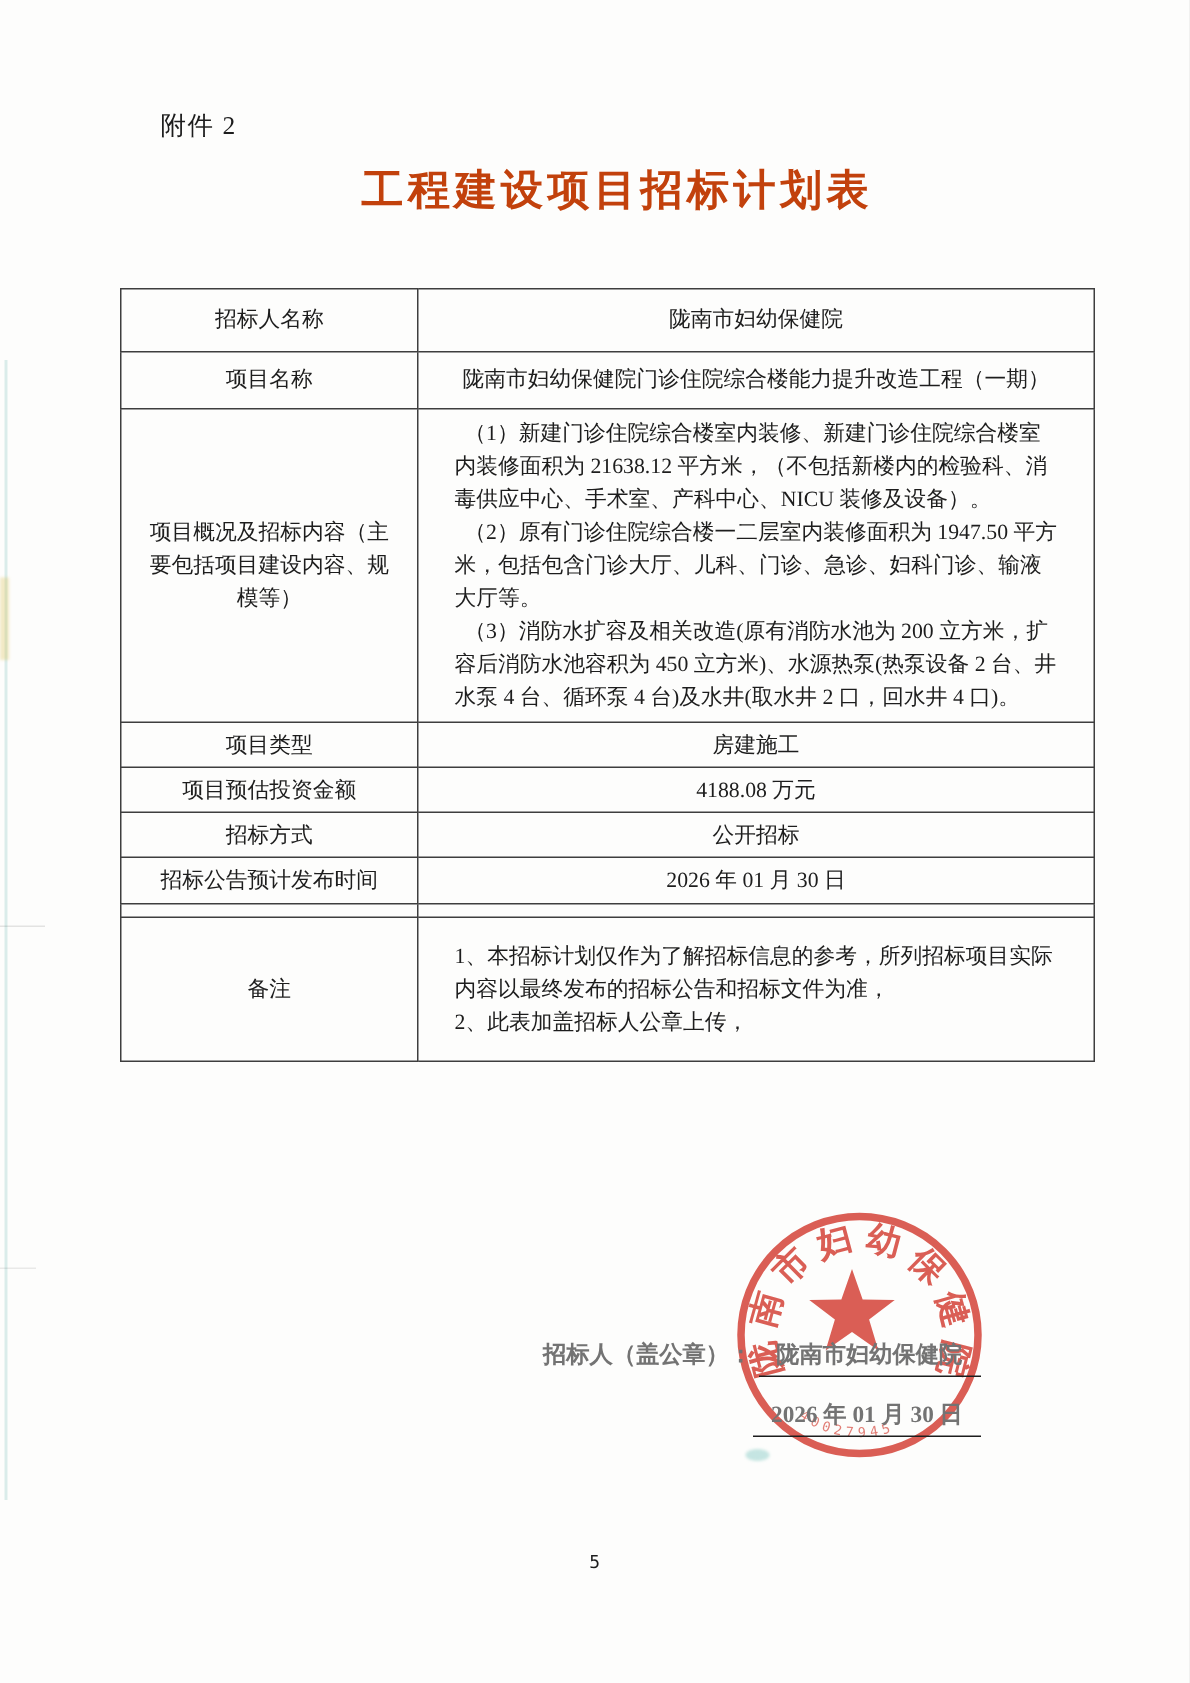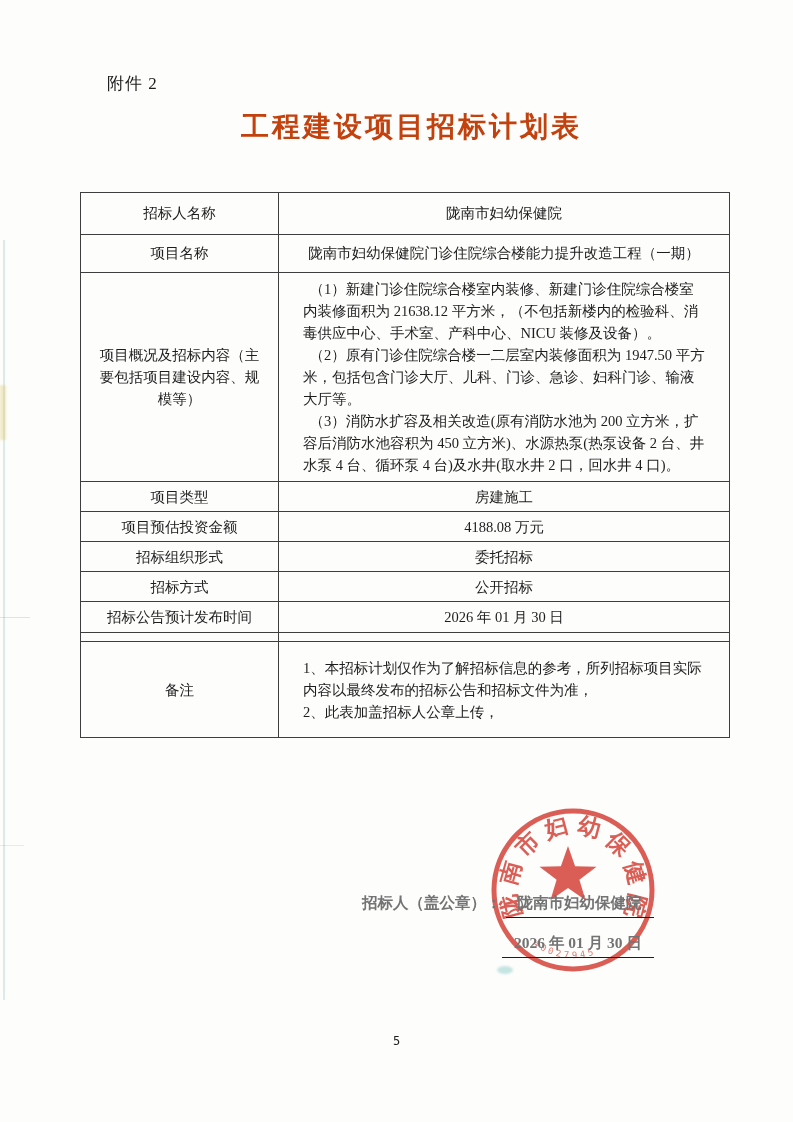--- a/index.html
+++ b/index.html
@@ -100,24 +100,20 @@
         </td>
       </tr>
       <tr class="r6">
         <th>项目类型</th>
         <td>房建施工</td>
       </tr>
       <tr class="r7">
         <th>项目预估投资金额</th>
         <td>4188.08 万元</td>
       </tr>
-      <tr class="r8">
-        <th>招标组织形式</th>
-        <td>委托招标</td>
-      </tr>
       <tr class="r9">
         <th>招标方式</th>
         <td>公开招标</td>
       </tr>
       <tr class="r10">
         <th>招标公告预计发布时间</th>
         <td>2026 年 01 月 30 日</td>
       </tr>
       <tr class="gap">
         <td></td>

